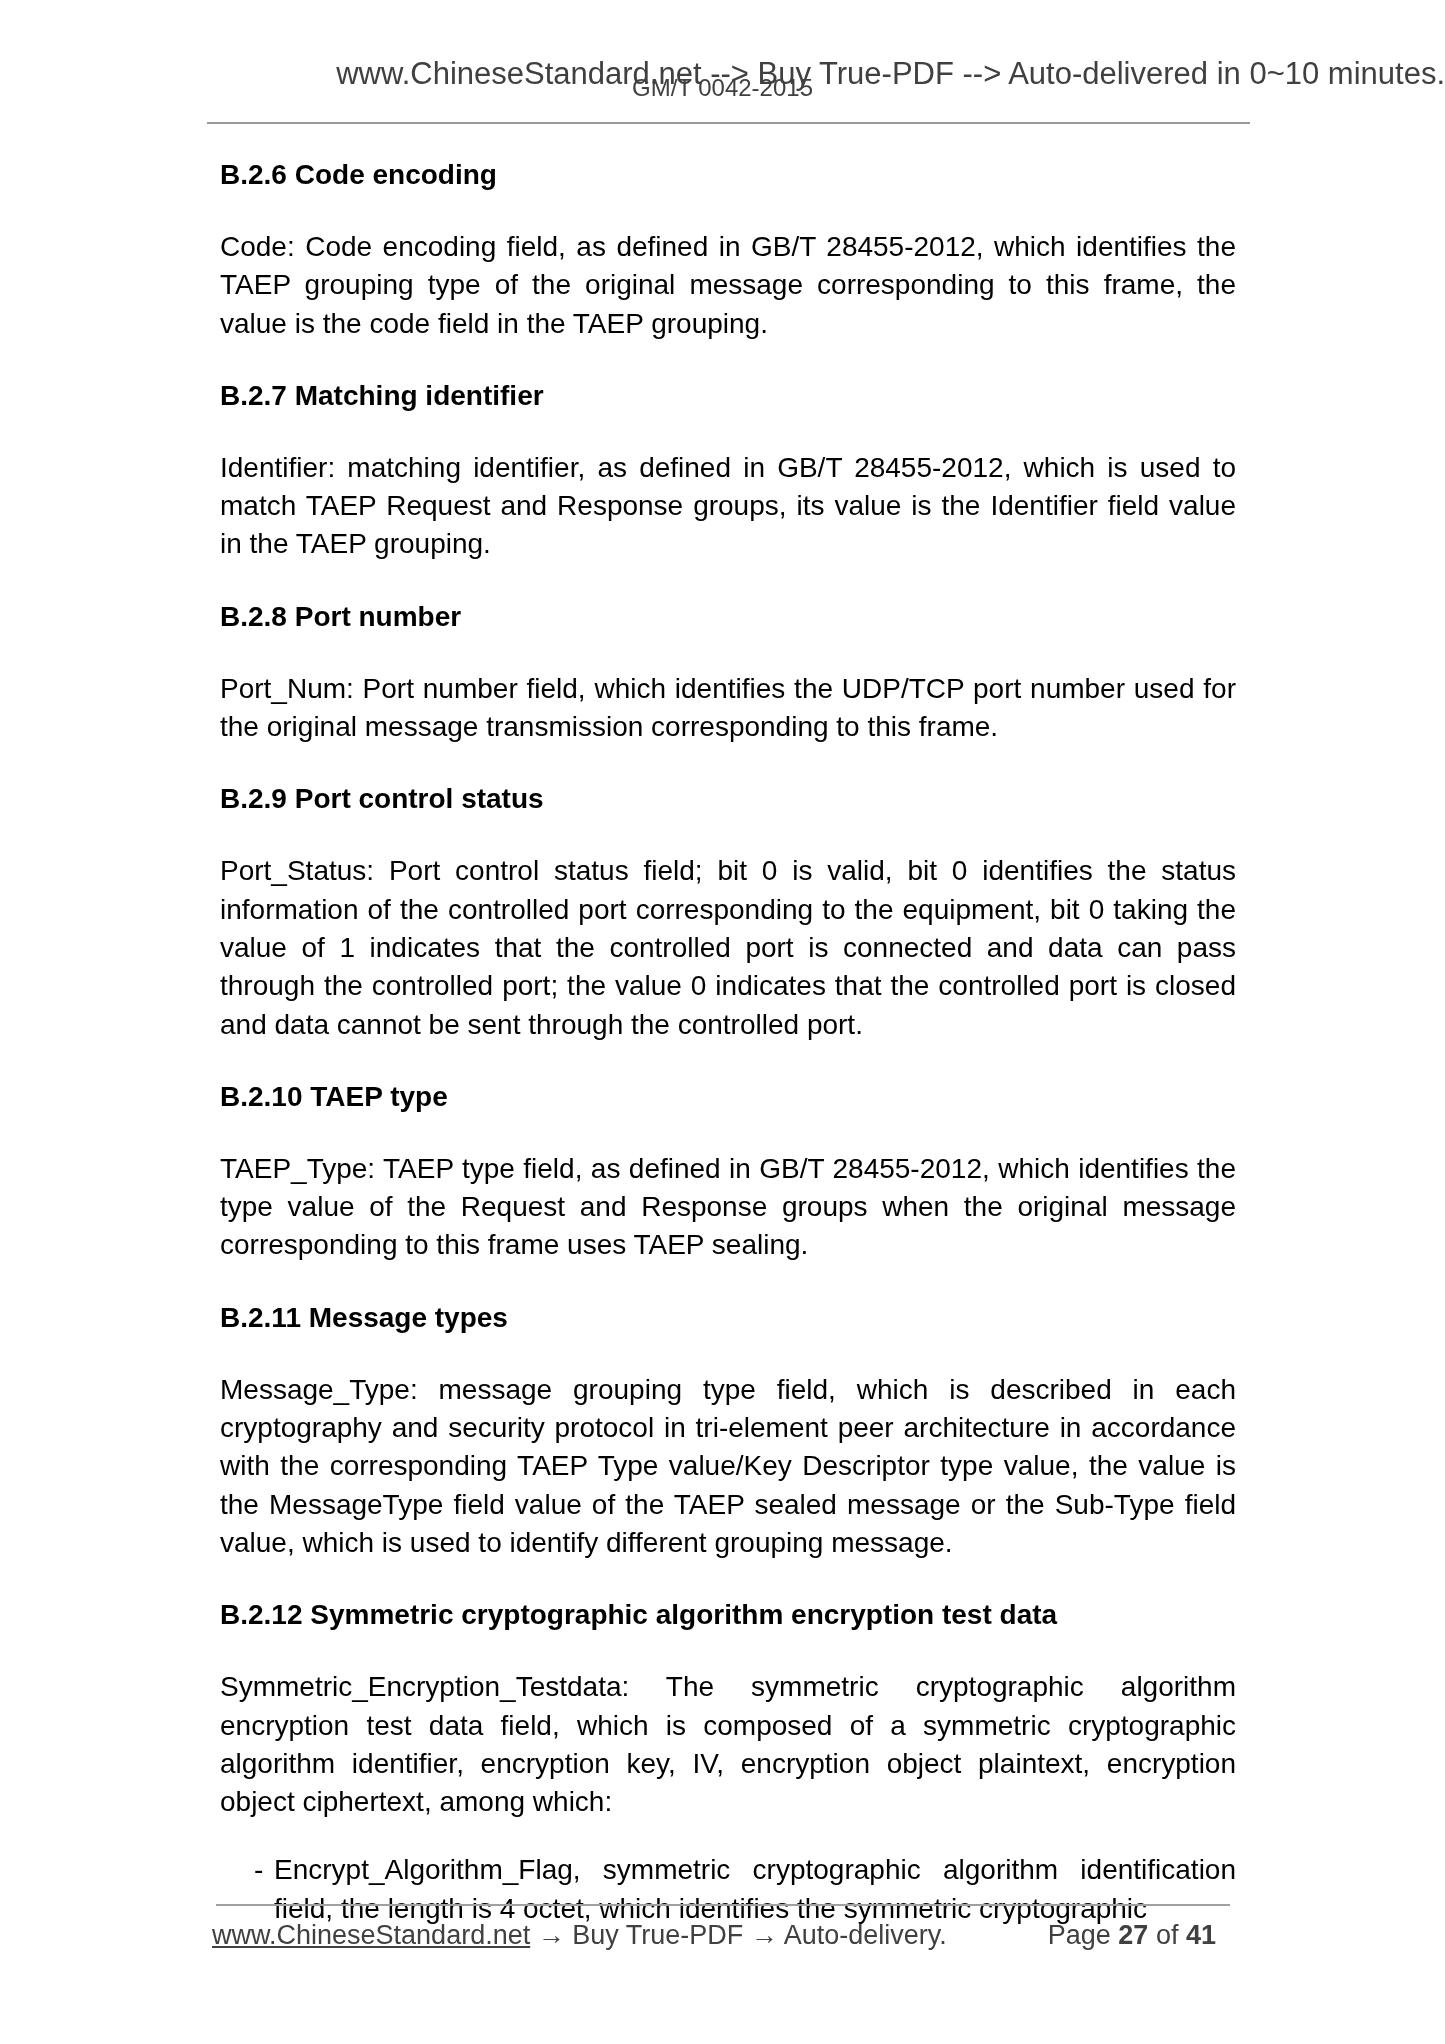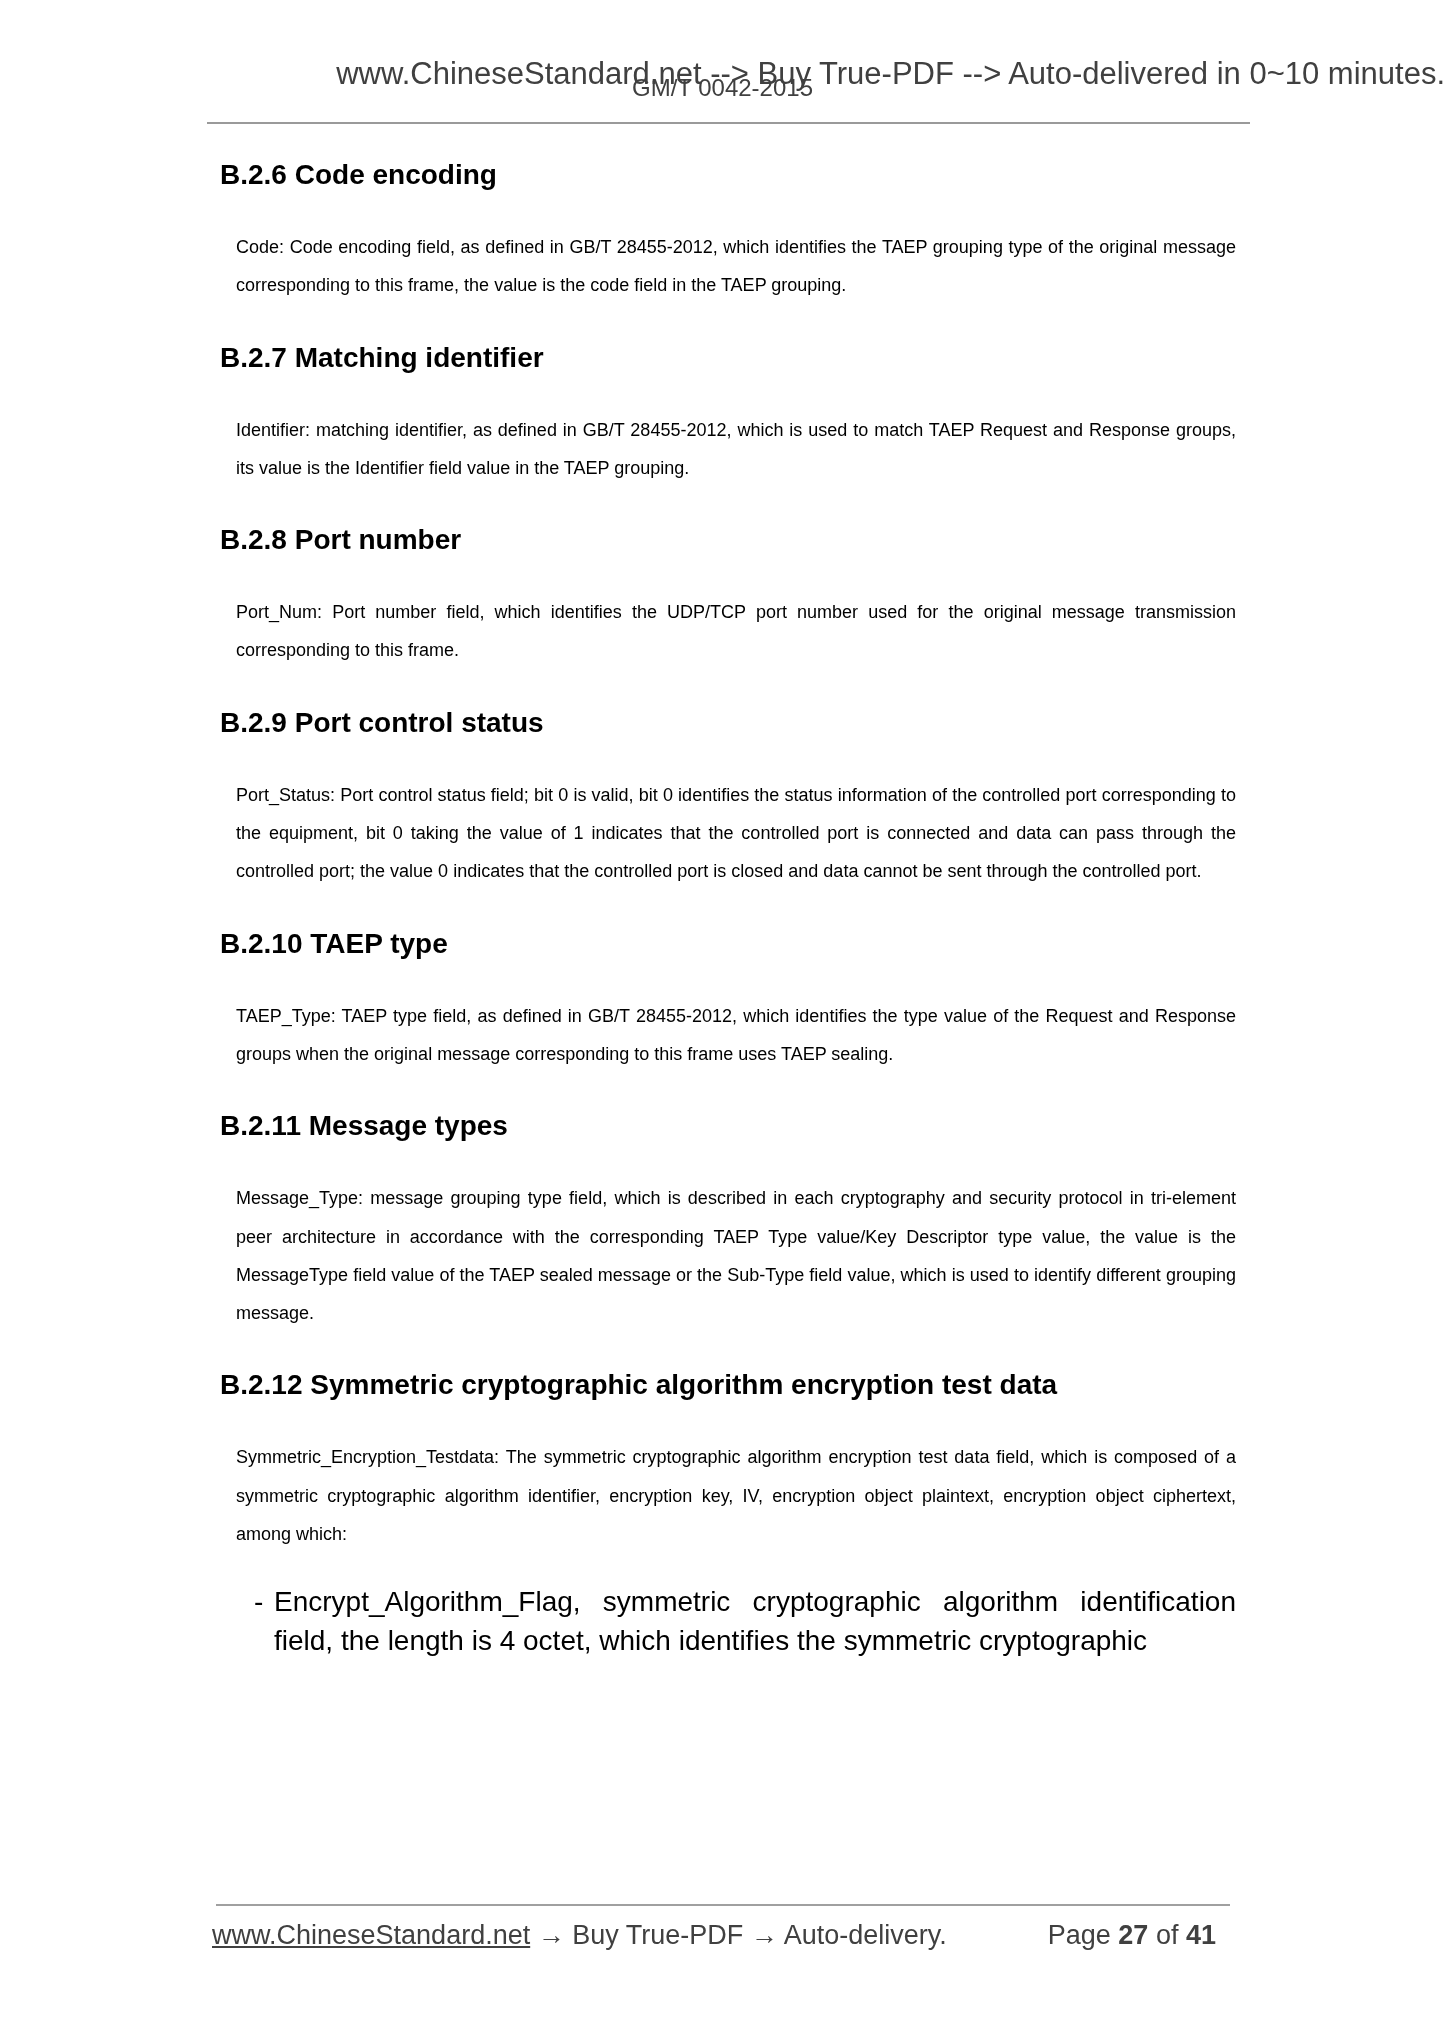--- a/index.html
+++ b/index.html
@@ -2,21 +2,21 @@
 <html><head>
 <meta charset="utf-8">
 <style>
   html, body { margin:0; padding:0; background:#ffffff; }
   body { width:1445px; height:2044px; position:relative; overflow:hidden; font-family:"Liberation Sans", sans-serif; color:#000; }
   .top-banner { position:absolute; left:0; width:1445px; top:56px; text-align:right; font-size:31px; color:#404040; white-space:nowrap; }
   .top-std { position:absolute; left:0; width:1445px; top:74px; text-align:center; font-size:24px; color:#404040; }
   .top-rule { position:absolute; left:207px; width:1043px; top:122px; height:0; border-top:2px solid #9a9a9a; }
   .content { position:absolute; left:220px; width:1016px; top:152px; }
   h3 { font-size:28px; font-weight:bold; margin:0 0 30px 0; line-height:46px; }
-  p { font-size:18px; line-height:38.3px; margin:0 0 30px 16px; text-align:justify; }
+  p { font-size:28px; line-height:38.3px; margin:0 0 30px 0; text-align:justify; }
   .bullet { display:flex; margin-left:34px; font-size:28px; line-height:38.3px; text-align:justify; }
   .bullet .dash { width:20px; flex:none; }
   .bullet .btext { flex:1; }
   .foot-rule { position:absolute; left:216px; width:1014px; top:1904px; border-top:2px solid #a0a0a0; }
   .footer { position:absolute; left:212px; top:1920px; width:1014px; font-size:27px; color:#404040; }
   .footer .link { text-decoration:underline; color:#404040; }
   .footer .page { position:absolute; right:10px; top:0;margin-left:26px; }
   .footer .page b { color:#404040; }
 </style>
 </head>

